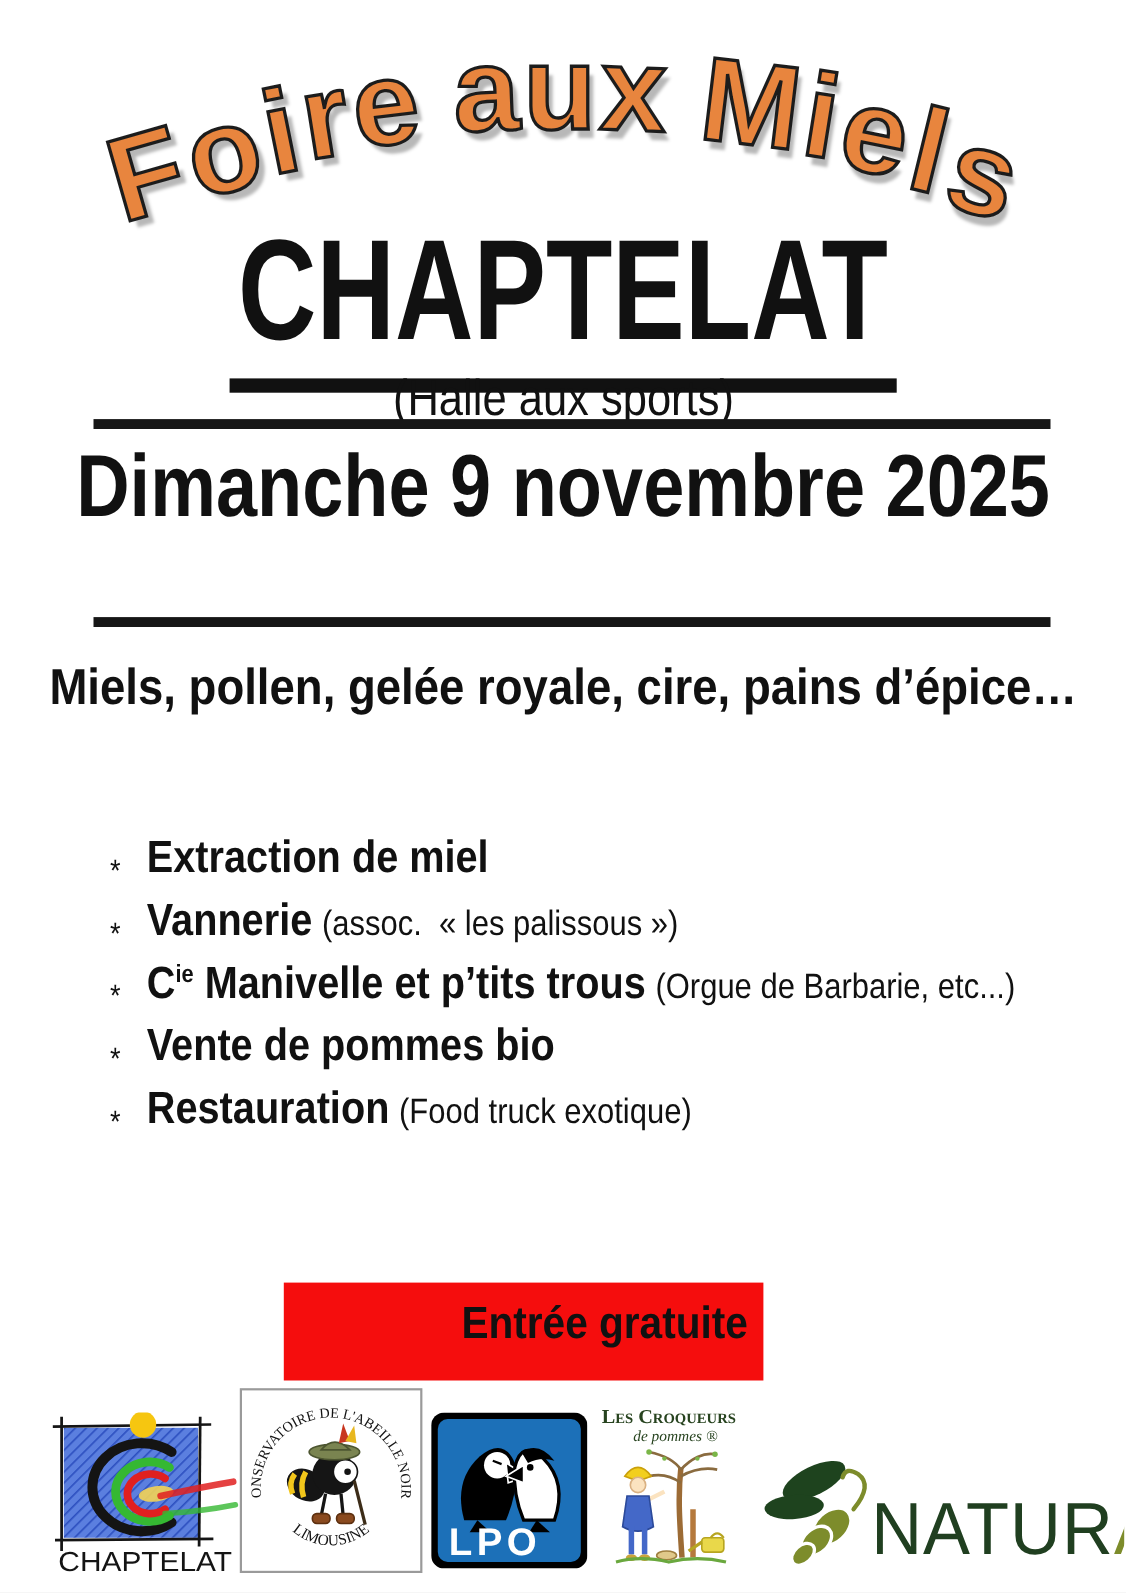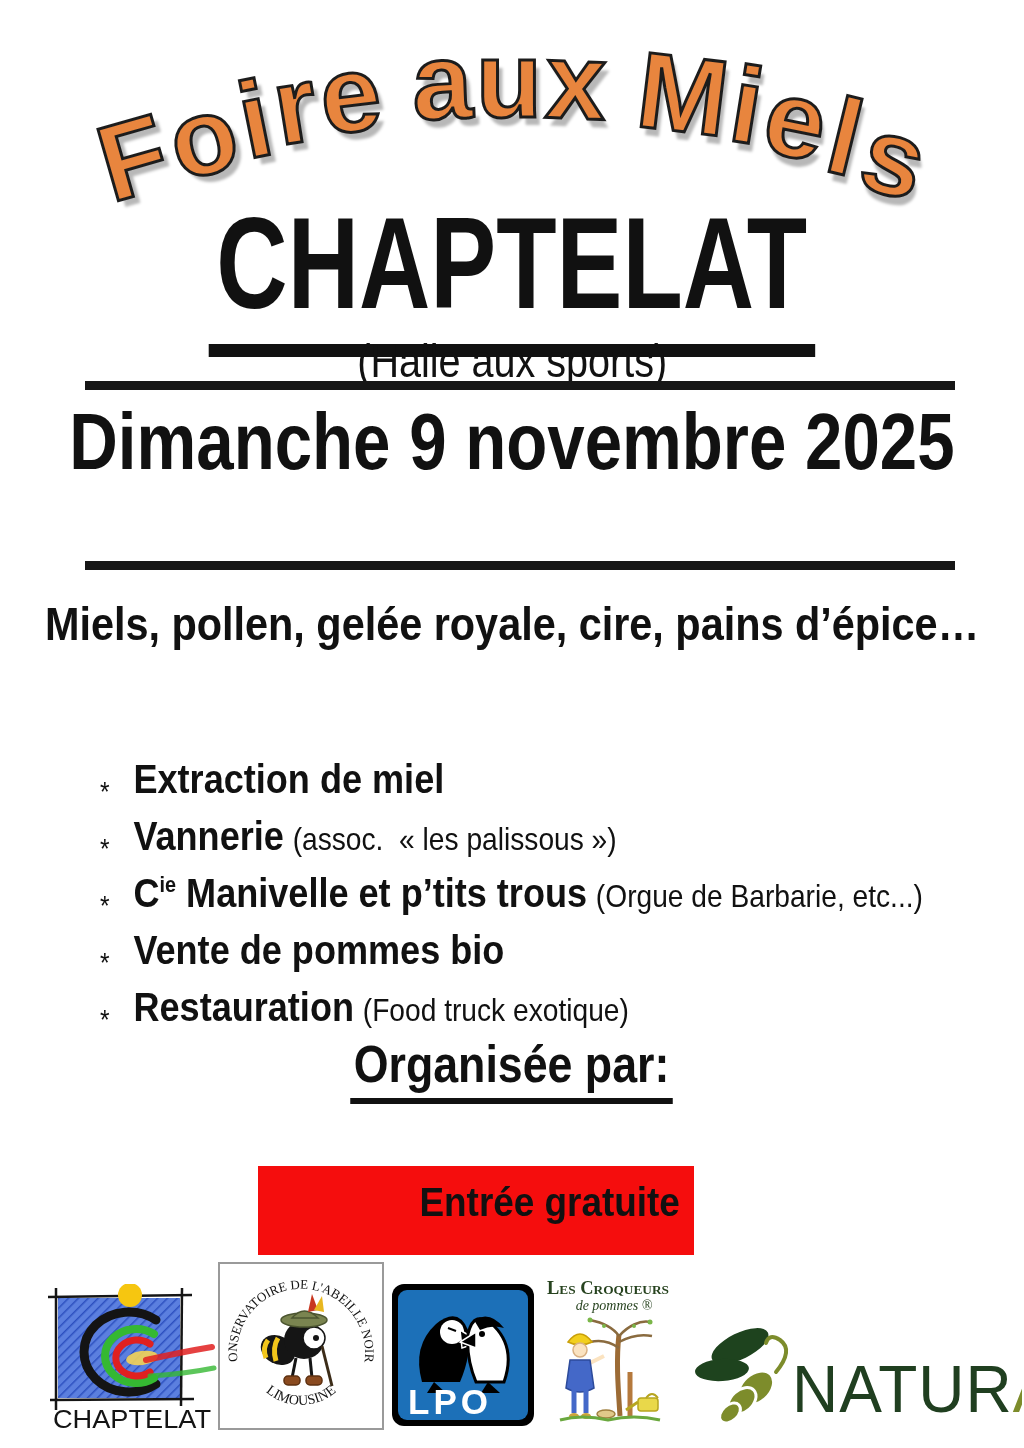--- a/index.html
+++ b/index.html
@@ -125,23 +125,20 @@
         <span class="bullet">*</span>
         <span class="item-label">Vente de pommes bio</span>
       </div>
       <div class="anim-item">
         <span class="bullet">*</span>
         <span class="item-label">Restauration</span>
         <span class="item-note">(Food truck exotique)</span>
       </div>
     </div>
 
-  <div class="line-center" style="top:1034px;">
-    <span class="section-heading-text" style="font-size:52px;">Organisée par:</span>
-  </div>
 
   <div class="banner" id="freeBanner" style="background: rgb(245, 13, 13);">
     <span class="banner-text" style="color: rgb(17, 17, 17);">Entrée gratuite</span>
   </div>
 
   <div class="logo" style="left:42px; top:1284px; width:180px; height:150px;">
     <svg width="180" height="150" viewBox="0 0 180 150">
       <defs>
         <pattern id="bluehatch" patternUnits="userSpaceOnUse" width="7" height="7" patternTransform="rotate(45)">
           <rect width="7" height="7" fill="#5b7fdf"></rect>

